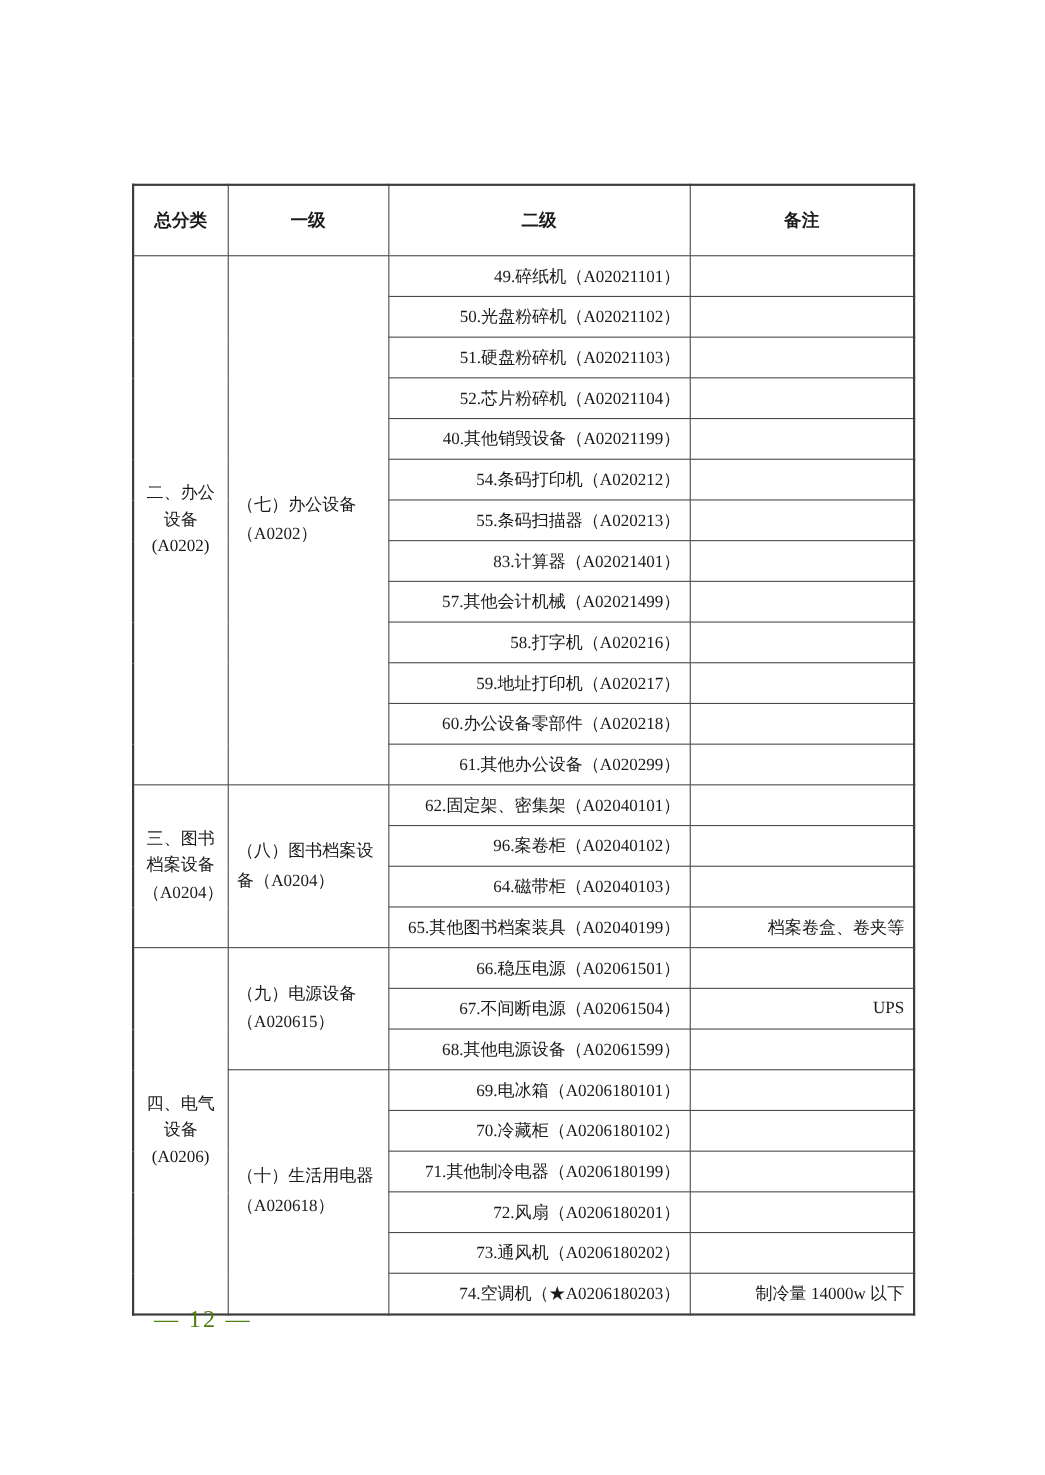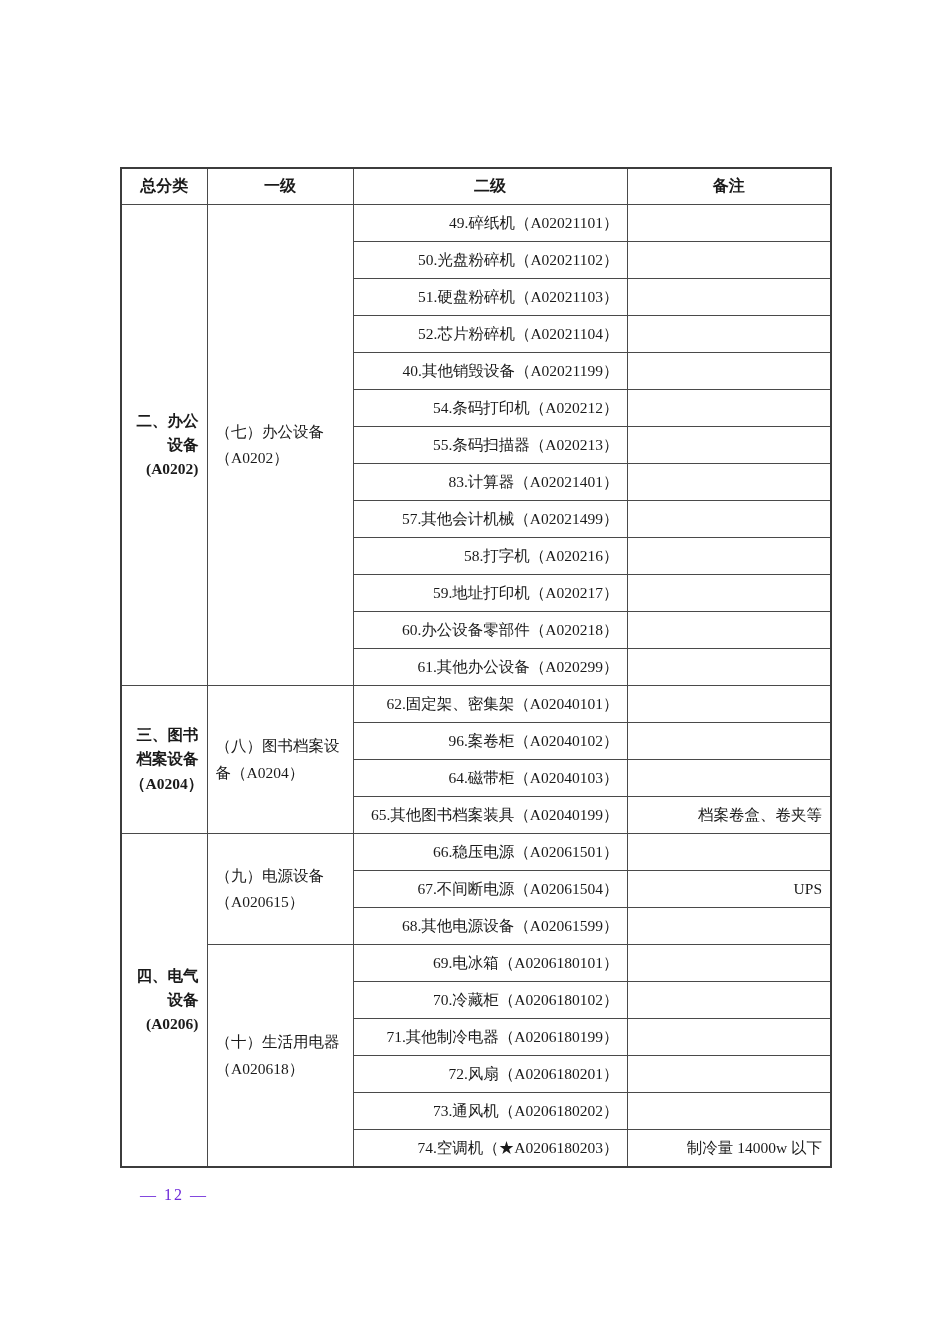--- a/index.html
+++ b/index.html
@@ -29,51 +29,51 @@
     border: 1px solid #4a4a4a;
     font-size: 15.5px;
     vertical-align: middle;
     overflow: hidden;
   }
   table.cls th {
     height: 35px;
     font-weight: bold;
     text-align: center;
     font-size: 16px;
-    padding: 0 2px;
+    padding: 14px 2px;
   }
   table.cls td {
     height: 36px;
     padding: 0 8px;
   }
   td.cat {
-    font-weight: bold;
-    text-align: right;
+    font-weight: normal;
+    text-align: center;
     padding: 0 3px;
     line-height: 1.55;
     font-size: 15.5px;
   }
   td.lvl1 {
     text-align: left;
     padding: 0 6px;
     line-height: 1.7;
   }
   td.lvl2 {
     text-align: right;
   }
   td.remark {
     text-align: right;
   }
   .page-number {
     position: absolute;
     left: 140px;
     top: 1186px;
-    font-size: 16px;
+    font-size: 22px;
     letter-spacing: 2px;
-    color: #6d28d9;
+    color: #4d7c0f;
   }
 </style>
 </head>
 <body>
 
 <div class="page">
   <table class="cls" id="cls-table">
     <colgroup>
       <col style="width:86px">
       <col style="width:146px">

